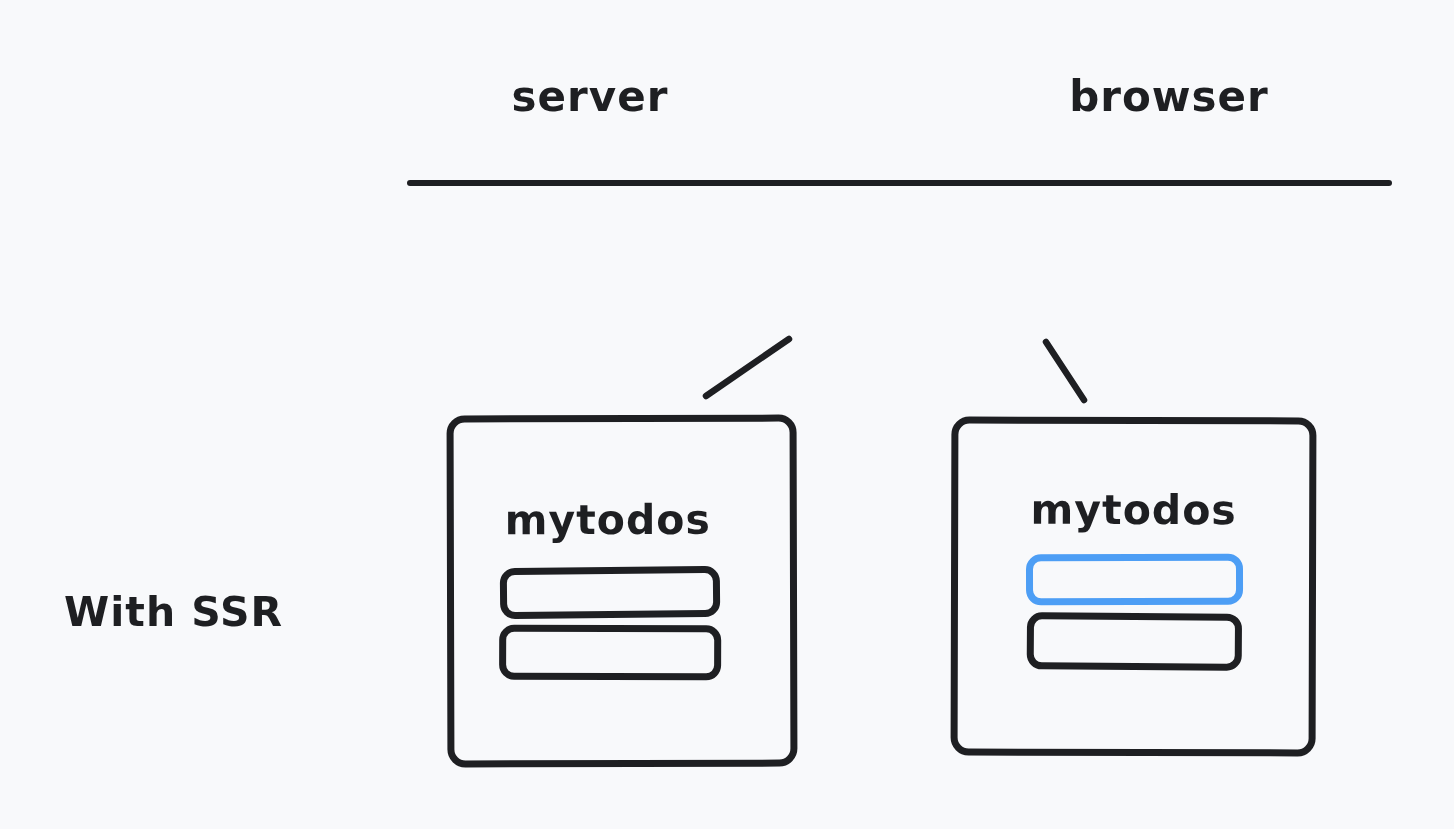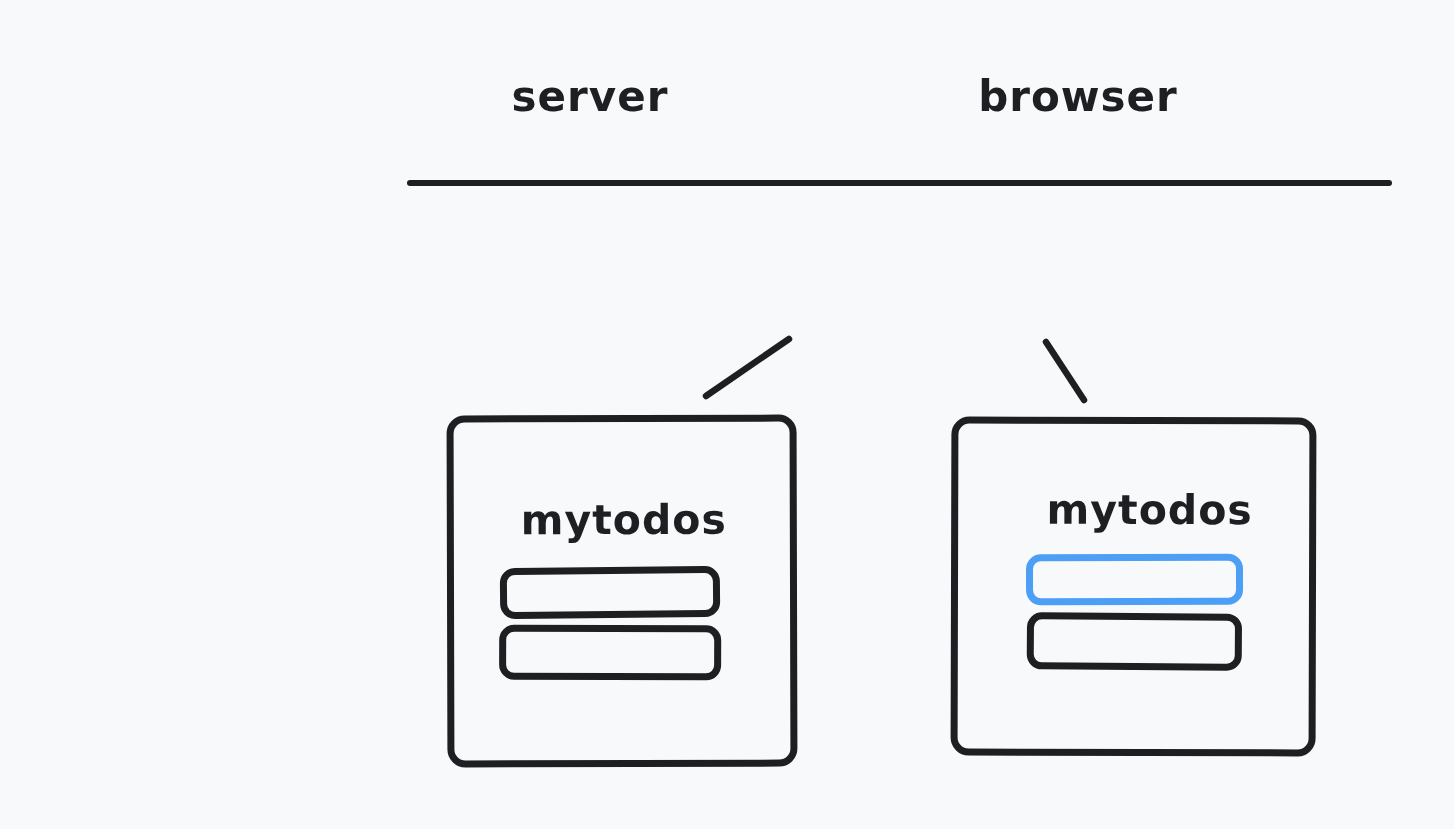--- a/index.html
+++ b/index.html
@@ -18,21 +18,21 @@
     position:absolute;
     top:72px;
     transform:translateX(-50%);
     font-size:42px;
     font-weight:700;
     letter-spacing:1px;
     color:var(--ink);
     white-space:nowrap;
   }
   .col-label.server{left:590px;}
-  .col-label.browser{left:1078px;}
+  .col-label.browser{left:1169px;}
   .strokes{
     position:absolute;left:0;top:0;width:1454px;height:829px;
     pointer-events:none;
   }
   .strokes line{stroke:var(--ink,#1e1f22);stroke-linecap:round;}
   .query-label{
     position:absolute;
     left:880px;top:269px;
     transform:translateX(-50%);
     font-size:43px;
@@ -54,21 +54,21 @@
     position:absolute;
     box-sizing:border-box;
     border:7px solid var(--ink,#1e1f22);
     border-radius:18px;
     background:transparent;
   }
   .box.server-box{left:447px;top:415px;width:350px;height:352px;transform:rotate(-0.15deg);}
   .box.browser-box{left:951px;top:417px;width:365px;height:339px;transform:rotate(0.15deg);}
   .box-title{
     position:absolute;
-    left:16px;width:100%;
+    left:0;width:100%;
     text-align:center;
     font-size:41px;
     font-weight:700;
     letter-spacing:1px;
     color:var(--ink);
   }
   .server-box .box-title{top:74px;margin-left:-14px;}
   .browser-box .box-title{top:62px;}
   .todo-row{
     position:absolute;
@@ -92,20 +92,21 @@
 
   <div class="col-label browser">browser</div>
 
   <svg class="strokes" viewBox="0 0 1454 829" xmlns="http://www.w3.org/2000/svg">
     <line x1="410" y1="183" x2="1389" y2="183" stroke-width="6"></line>
     <line x1="706" y1="396" x2="789" y2="339" stroke-width="6.5"></line>
     <line x1="1046" y1="342" x2="1084" y2="400" stroke-width="6.5"></line>
   </svg>
 
 
+  <div class="row-label">With SSR</div>
 
   <div class="box server-box">
     <div class="box-title">mytodos</div>
     <div class="todo-row row-0 ink"></div>
     <div class="todo-row row-1 ink"></div>
   </div>
 
   <div class="box browser-box">
     <div class="box-title">mytodos</div>
     <div class="todo-row row-0 accent"></div>

